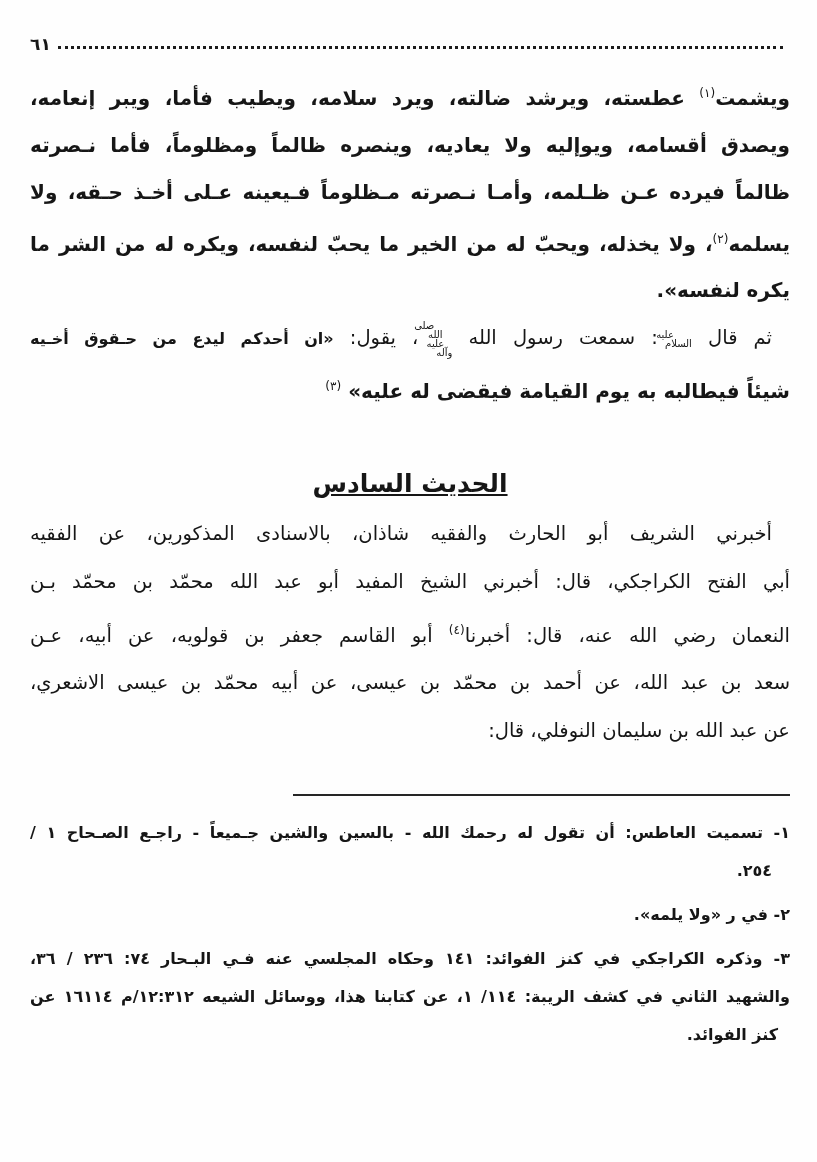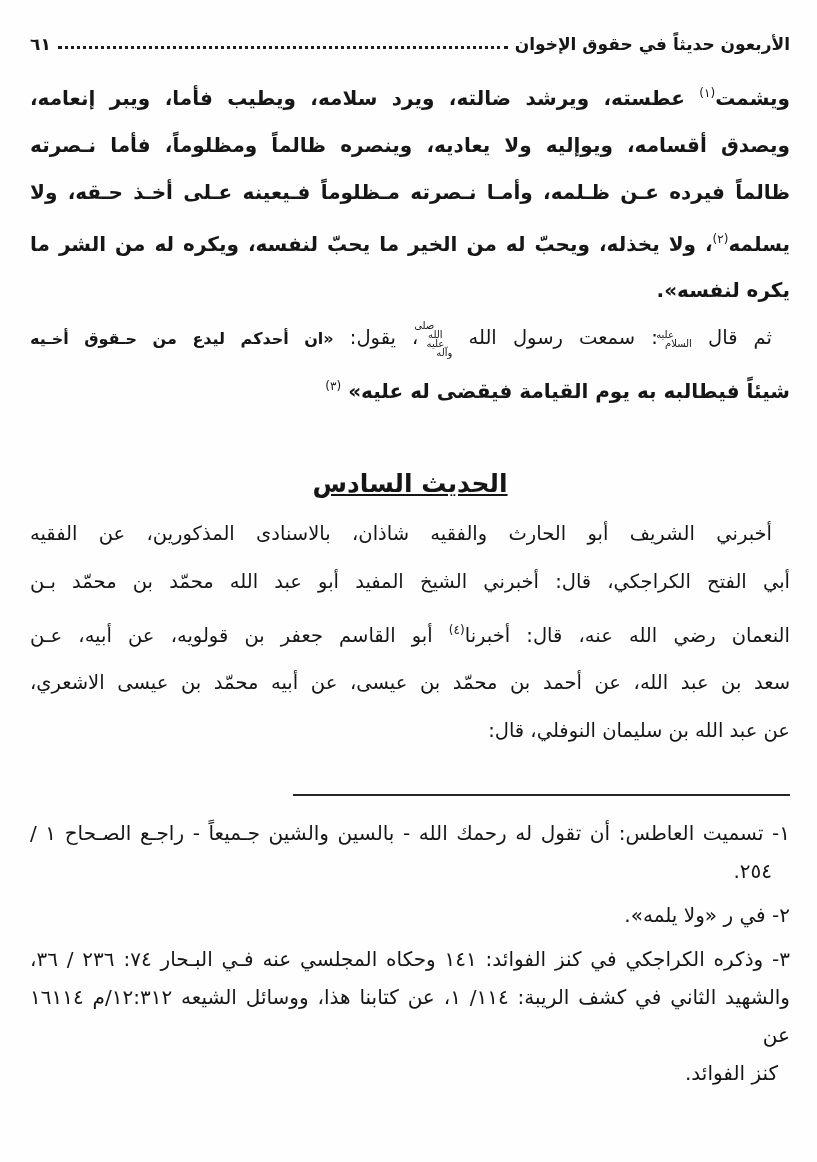--- a/index.html
+++ b/index.html
@@ -76,38 +76,38 @@
     margin-bottom: 2px;
     text-decoration: underline;
   }
   
   .fn-rule {
     width: 497px;
     border-top: 2px solid #262626;
     margin: 39px 0 18px auto; 
   }
   .fn-line {
-    font-size: 20px;
+    font-size: 16px;
     line-height: 38px;
     text-align: justify;
     text-align-last: justify;
+    font-weight: bold;
   }
   .fn-right { text-align-last: right; }
   .fn-gap { margin-top: 6px; }
   .pad-r-18 { padding-right: 18px; }
   .pad-r-12 { padding-right: 12px; }
   .pad-r-26 { padding-right: 26px; }
 </style>
 </head>
 <body>
 
 <div class="page">
 
   <div class="header">
-    <span>الأربعون حديثاً في حقوق الإخوان</span>
     <span class="dots"></span>
     <span>٦١</span>
   </div>
 
   <div class="b-line"><span>ويشمت</span><sup class="fnref">(١)</sup><span> عطسته، ويرشد ضالته، ويرد سلامه، ويطيب فأما، ويبر إنعامه،</span></div>
   <div class="b-line">ويصدق أقسامه، ويوإليه ولا يعاديه، وينصره ظالماً ومظلوماً، فأما نـصرته</div>
   <div class="b-line">ظالماً فيرده عـن ظـلمه، وأمـا نـصرته مـظلوماً فـيعينه عـلى أخـذ حـقه، ولا</div>
   <div class="b-line"><span>يسلمه</span><sup class="fnref">(٢)</sup><span>، ولا يخذله، ويحبّ له من الخير ما يحبّ لنفسه، ويكره له من الشر ما</span></div>
   <div class="b-line last-line">يكره لنفسه».</div>
 

